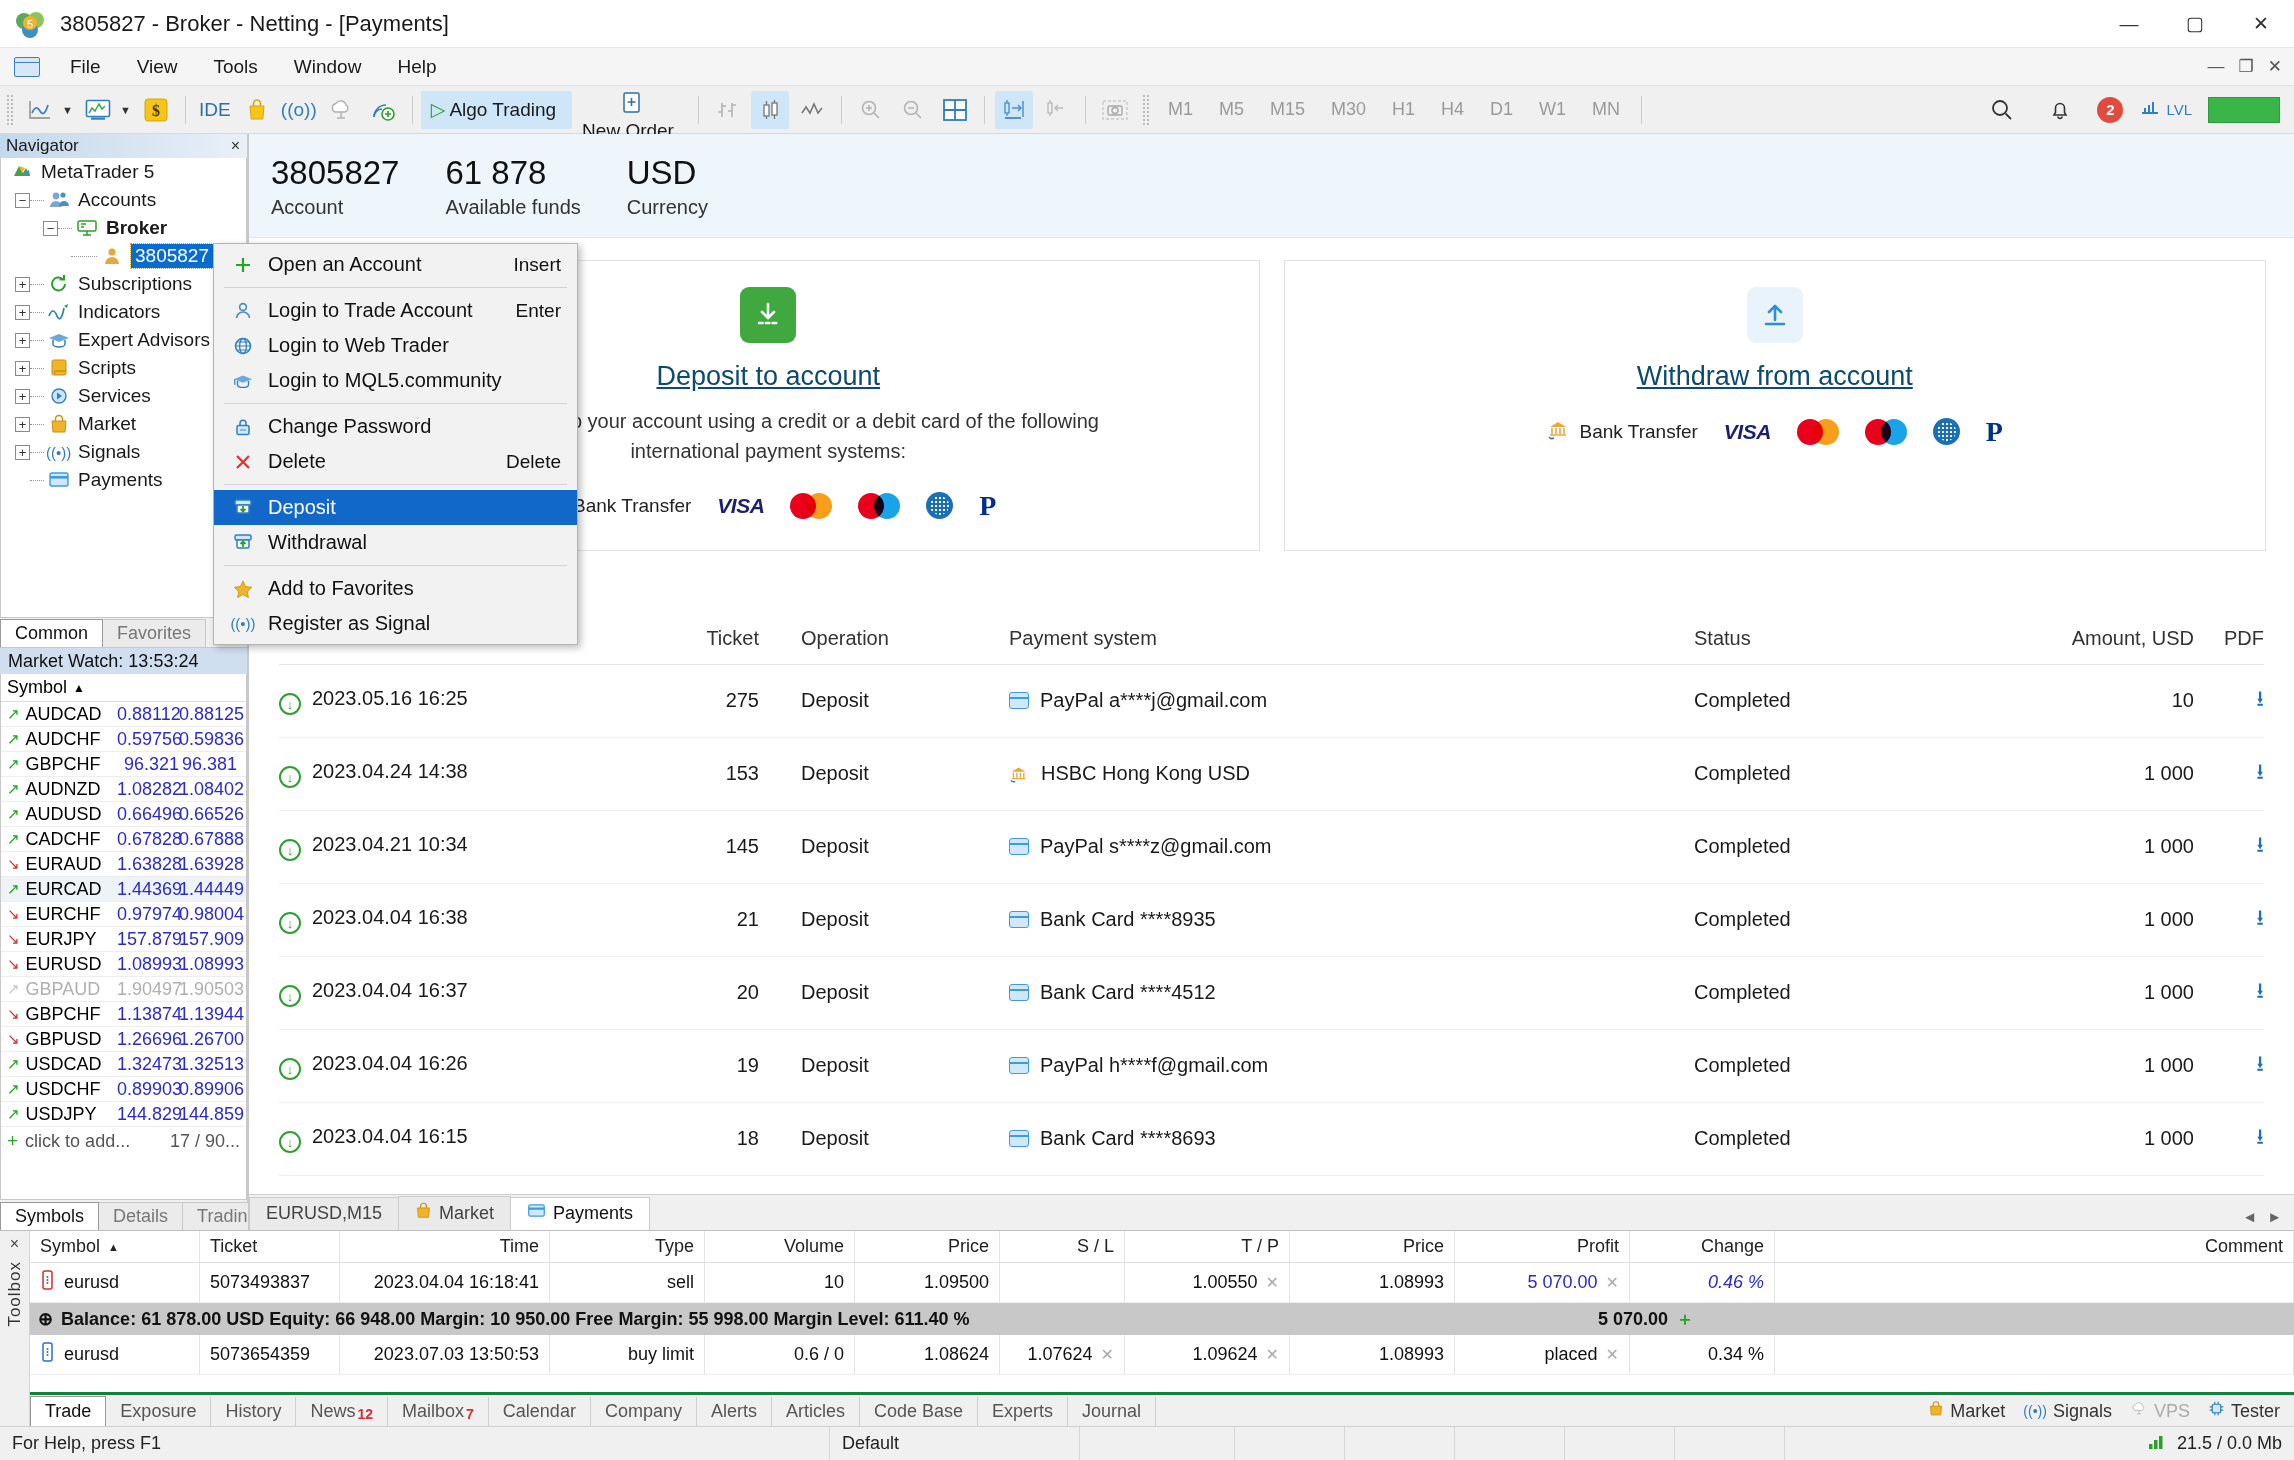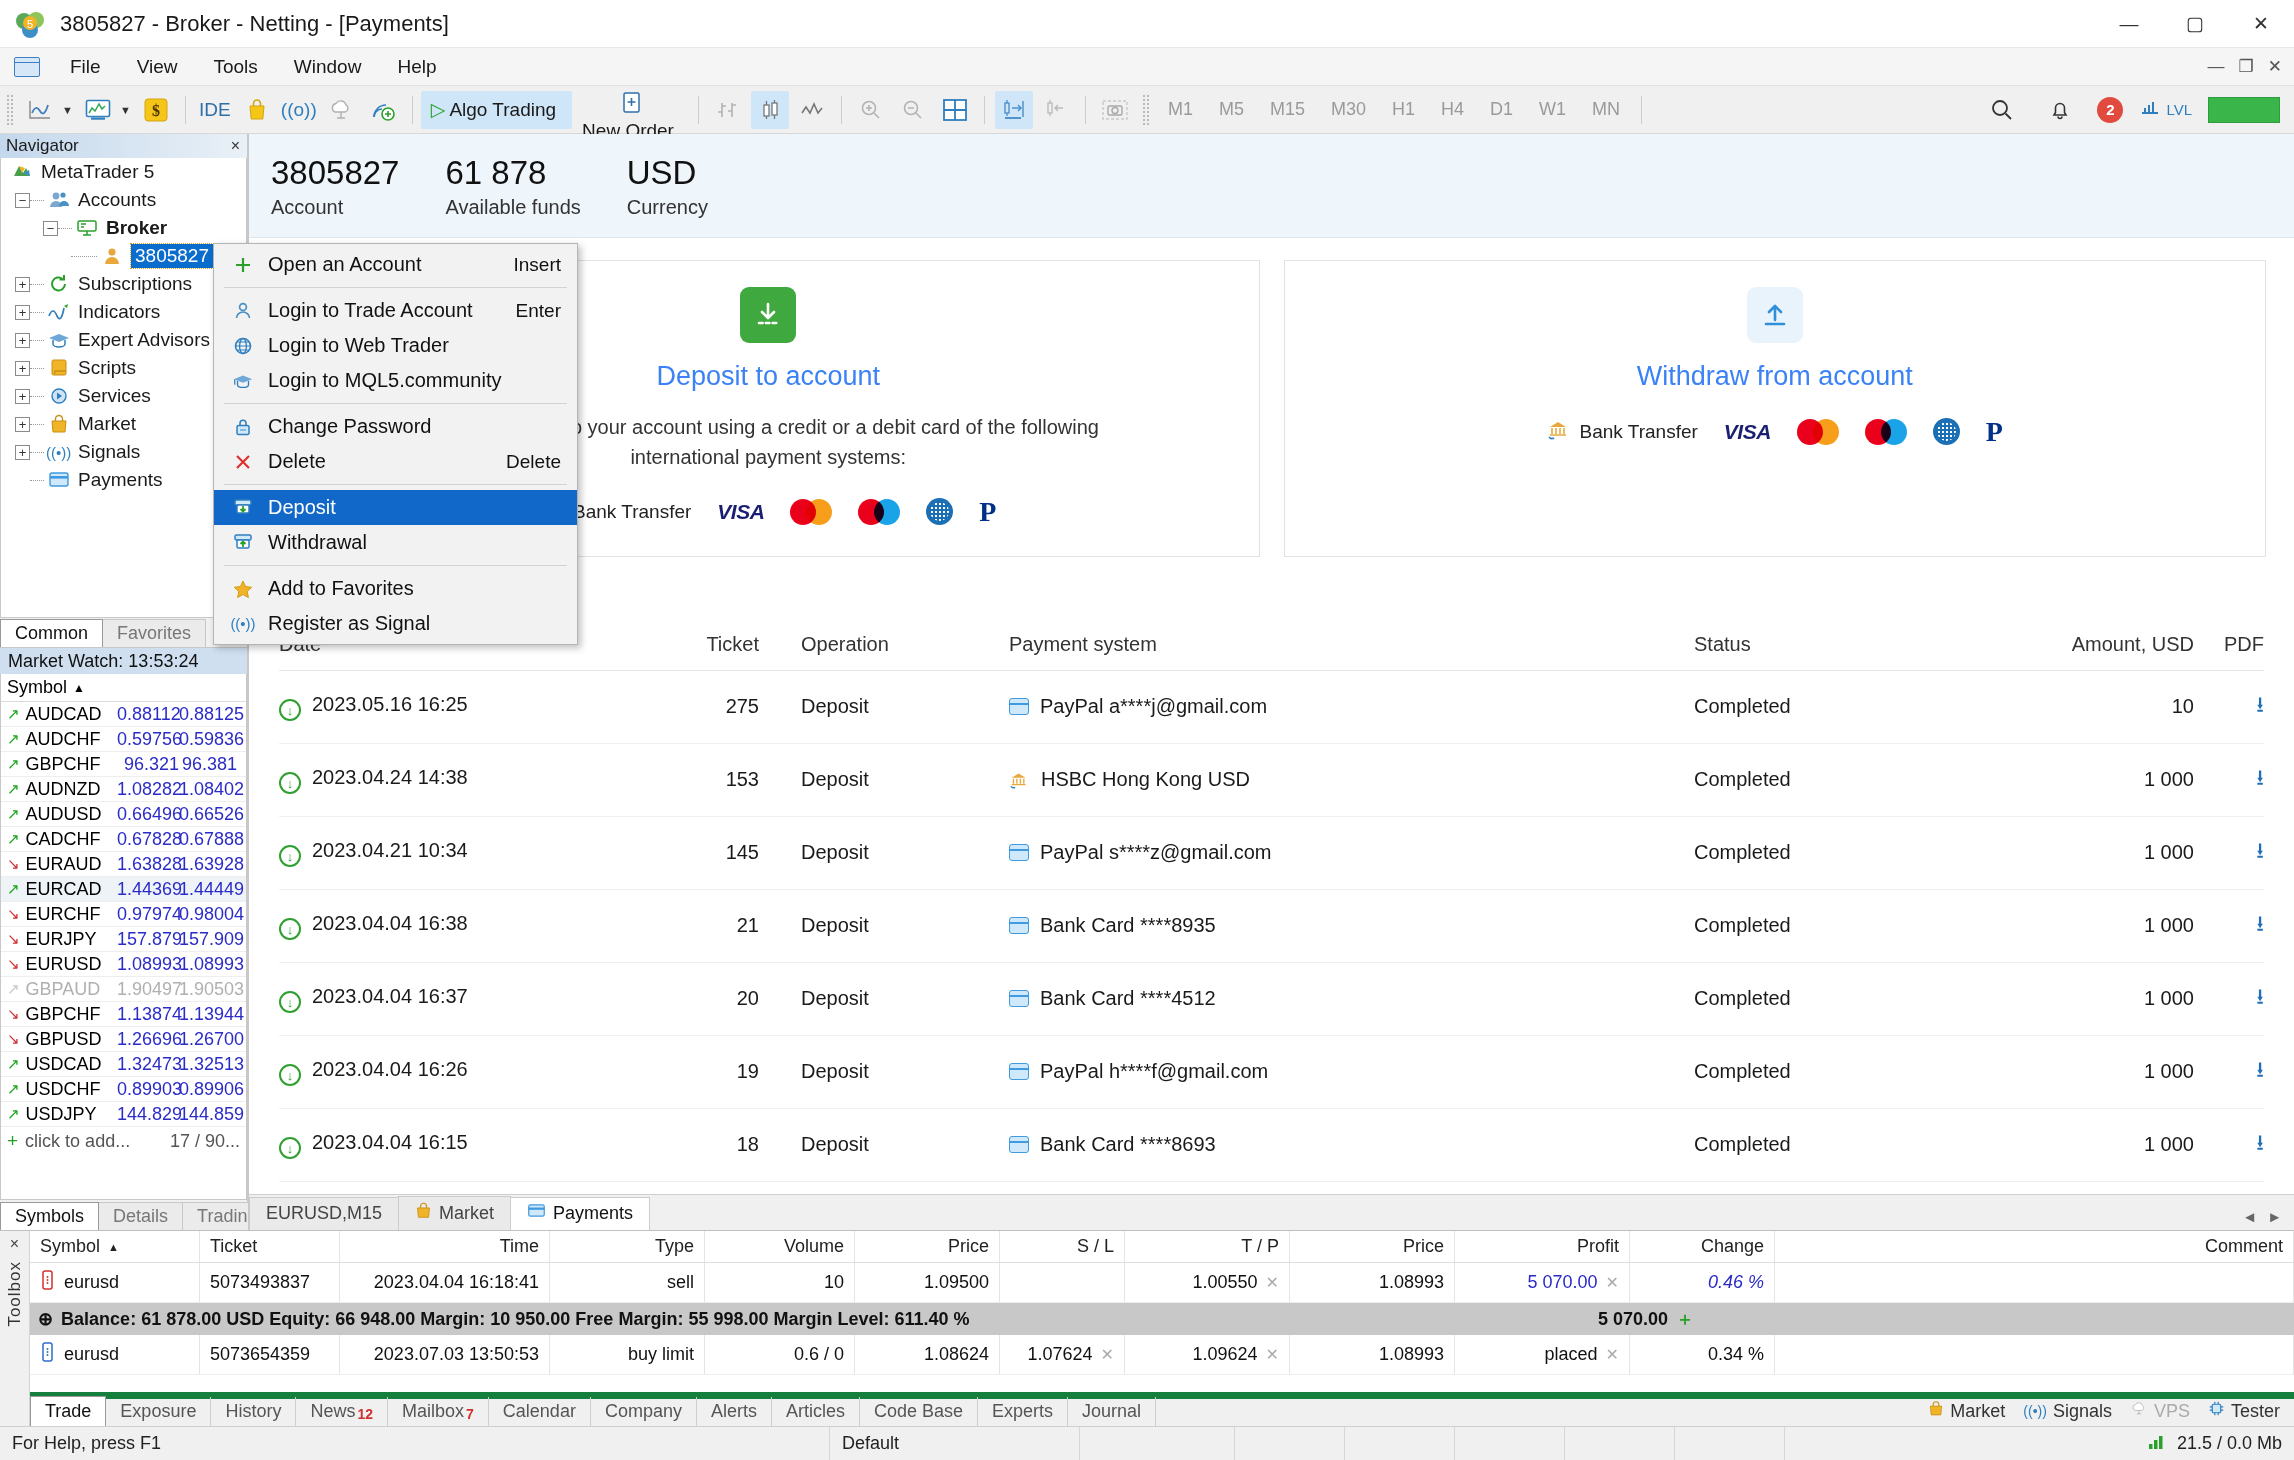--- a/index.html
+++ b/index.html
@@ -83,21 +83,21 @@
   
   .main { flex:1; display:flex; flex-direction:column; min-width:0; background:#fff; border-left:1px solid #c8c8c8; }
   .acct-strip { background:#eef5fb; border-bottom:1px solid #dbe6ef; padding:20px 0 18px 22px; display:flex; gap:46px; flex:none;}
   .acct-big { font-size:33px; color:#111; font-weight:normal; line-height:1.15; }
   .acct-lab { font-size:20px; color:#333; margin-top:4px; }
   .cards { display:flex; gap:24px; padding:22px 28px 0 28px; flex:none;}
   .card { flex:1; border:1px solid #e2e2e2; background:#fff; padding:26px 22px 30px; text-align:center; }
   .card-icon { width:56px;height:56px;border-radius:9px; margin:0 auto 18px; display:flex;align-items:center;justify-content:center; }
   .card-icon.dep { background:#3fa93f; }
   .card-icon.wd { background:#e9f3fb; }
-  .card-title { font-size:27px; color:#3b82f6; margin-bottom:20px; }
+  .card-title { font-size:27px; color:#0c4a6e; margin-bottom:14px;text-decoration:underline; }
   .card-text { font-size:20px; color:#333; line-height:1.5; max-width:760px; margin:0 auto; }
   .pm-row { display:flex; align-items:center; justify-content:center; gap:26px; margin-top:26px; }
   .pm-item { display:flex; align-items:center; gap:9px; font-size:19px; color:#222; }
   .visa { font-weight:bold; font-style:italic; color:#1a1f71; font-size:21px; letter-spacing:-0.5px;}
   .mc { position:relative; width:42px; height:26px; }
   .mc i { position:absolute; top:0; width:26px; height:26px; border-radius:50%; }
   .mc .l { left:0; background:#eb001b; }
   .mc .r { right:0; background:#f79e1b; mix-blend-mode:multiply; }
   .mc2 i.l { background:#eb001b; }
   .mc2 i.r { background:#1aa3e8; mix-blend-mode:multiply;}
@@ -138,21 +138,21 @@
   .tb-x { font-size:16px; color:#444; margin-bottom:8px;}
   .tb-vert { writing-mode:vertical-rl; transform:rotate(180deg); font-size:17px; color:#333; letter-spacing:1px;}
   .toolbox-main { flex:1; display:flex; flex-direction:column; min-width:0; }
   .trade-head { display:flex; height:32px; align-items:center; font-size:18px; color:#222; border-bottom:1px solid #dedede;}
   .trade-row { display:flex; height:40px; align-items:center; font-size:18px; color:#111; border-bottom:1px solid #eeeeee;}
   .balrow { background:#c8c8c8; height:32px; display:flex; align-items:center; font-size:18px; font-weight:bold; color:#111; }
   .cell { padding:0 10px; border-right:1px solid #e4e4e4; height:100%; display:flex; align-items:center; }
   .r { justify-content:flex-end; }
   .blue { color:#2b2bc8; }
   .xmark { color:#aaaaaa; margin-left:8px; font-size:16px;}
-  .tb-tabs { display:flex; align-items:flex-end; height:34px; background:#f0f0f0; border-top:7px solid #15803d; margin-top:auto;}
+  .tb-tabs { display:flex; align-items:flex-end; height:34px; background:#f0f0f0; border-top:3px solid #15803d; margin-top:auto;}
   .ttab { font-size:18px; color:#555; padding:4px 14px; border-right:1px solid #cfcfcf; }
   .ttab.active { background:#fff; color:#111; border:1px solid #999; border-bottom:none; font-weight:normal;}
   .sup { color:#d03030; font-size:14px; vertical-align:-2px; margin-left:2px; font-weight:bold;}
   .tb-tabs-right { margin-left:auto; display:flex; align-items:center; gap:18px; padding:0 14px 4px 0; font-size:18px; color:#333;}
 
   
   .statusbar { height:34px; background:#f0f0f0; border-top:1px solid #cfcfcf; display:flex; align-items:center; font-size:18px; color:#222; flex:none;}
   .sb-cell { border-right:1px solid #d6d6d6; height:100%; display:flex; align-items:center; padding:0 12px; }
 
   

